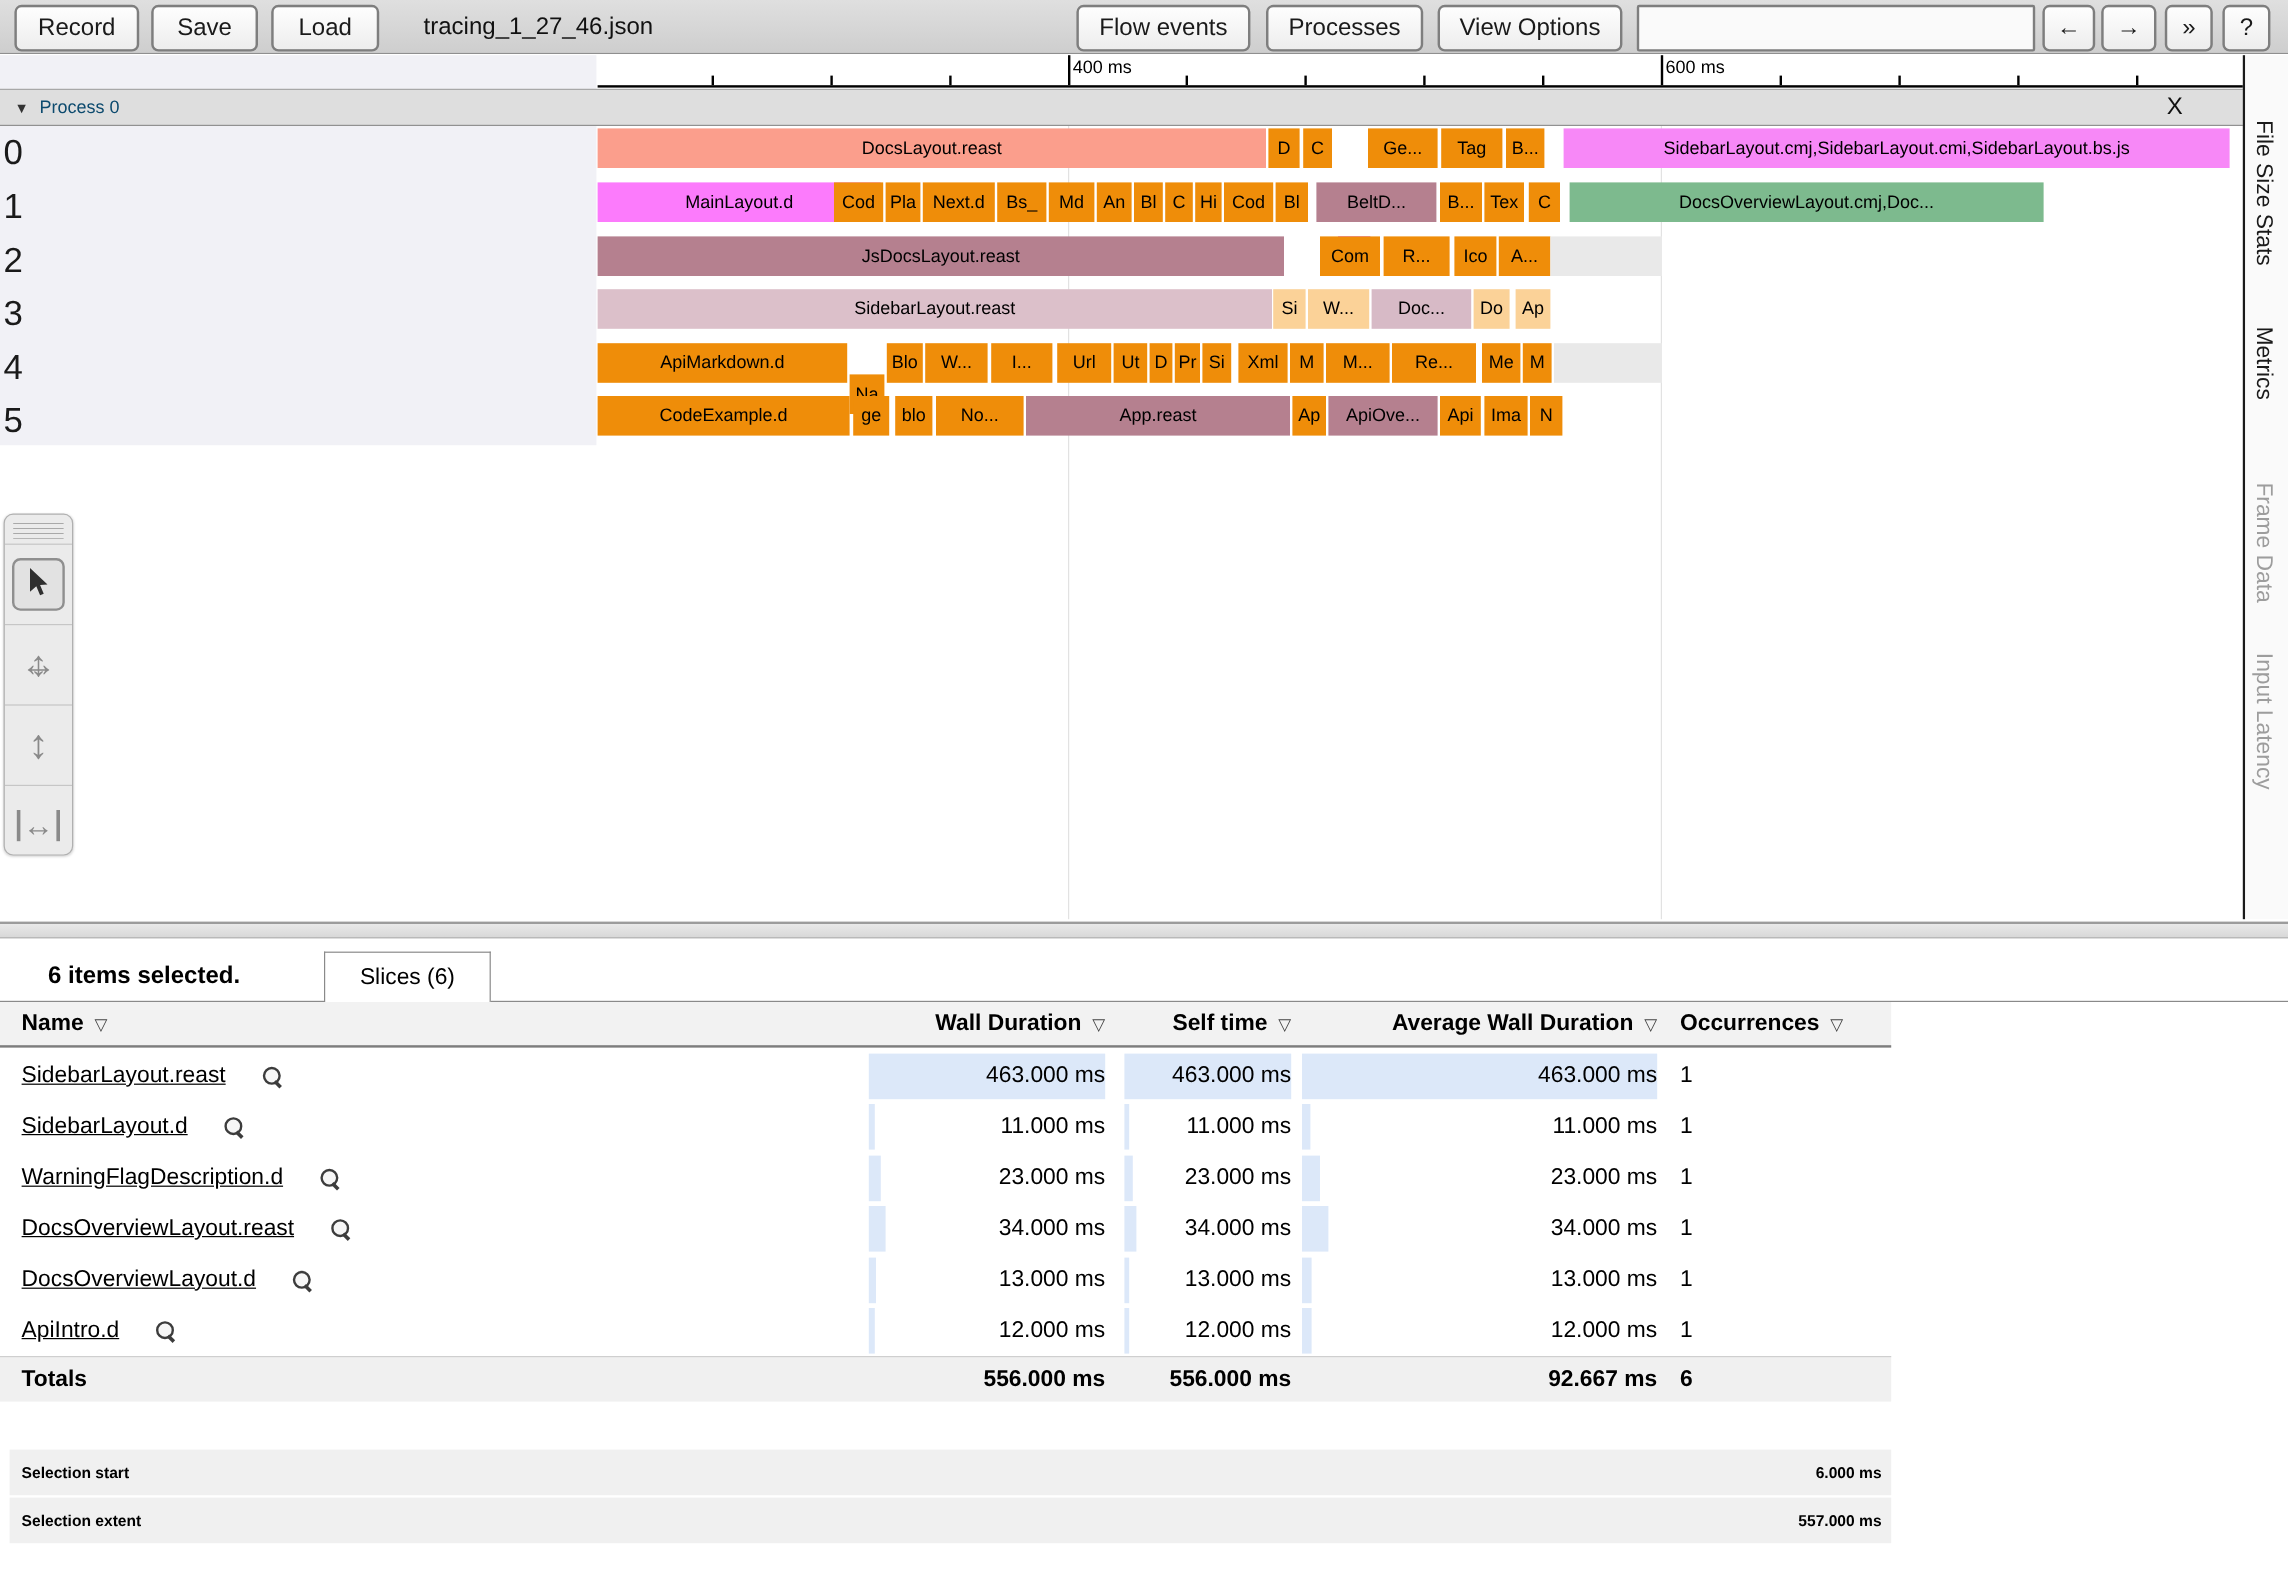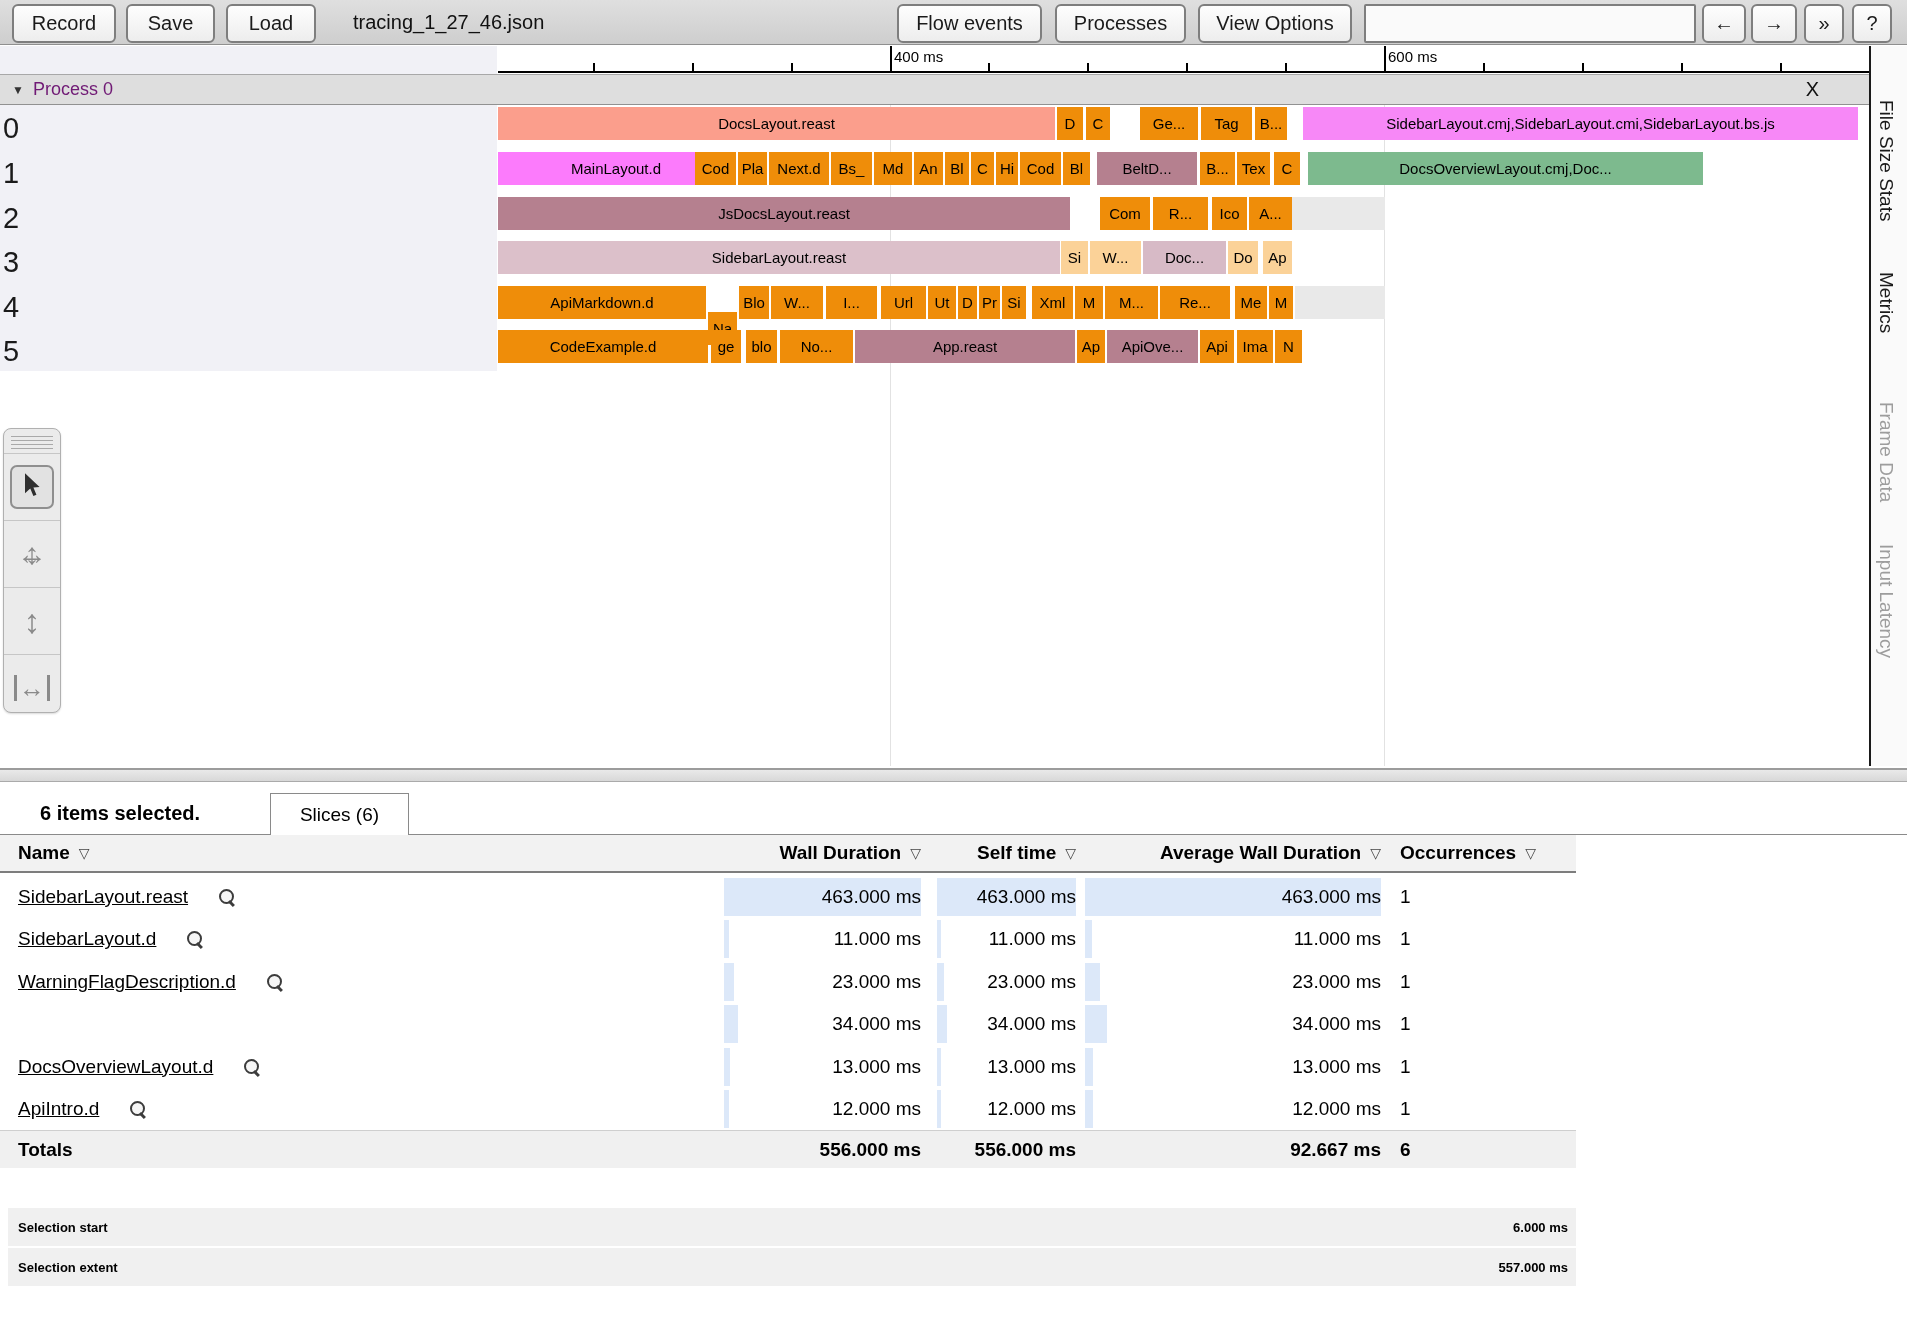--- a/index.html
+++ b/index.html
@@ -22,21 +22,21 @@
   .ruler { left:498px; top:46px; width:1371px; height:27px; background:#fff; border-bottom:2px solid #000; }
   .tick-minor { position:absolute; bottom:0; width:2px; height:8px; background:#000; }
   .tick-major { position:absolute; top:0; bottom:0; width:2px; background:#000; }
   .tick-label { position:absolute; top:2px; font-size:15px; color:#000; white-space:nowrap; }
 
   
   .prochdr { left:0; top:74px; width:1869px; height:31px; background:#dedede;
              border-top:1px solid #a8a8a8; border-bottom:1px solid #919191;
              display:flex; align-items:center; }
   .prochdr .tri { font-size:12px; color:#333; margin:0 9px 0 12px; }
-  .prochdr .pname { font-size:18px; color:#701a75; }
+  .prochdr .pname { font-size:15px; color:#0c4a6e; }
   .prochdr .closex { position:absolute; right:50px; font-size:20px; color:#111; }
 
   
   .gridline { position:absolute; top:74px; width:1px; height:692px; background:#e2e2e2; }
   .rownum { position:absolute; left:3px; font-size:29px; color:#1a1a1a; line-height:1; }
   .slice { position:absolute; height:33px; display:flex; align-items:center; justify-content:center;
            font-size:15px; color:#000; overflow:hidden; white-space:nowrap; padding:0 2px; }
 
   
   .toolbox { left:3px; top:428px; width:58px; height:285px; background:#ebebeb;
@@ -333,20 +333,24 @@
           <div class="durbar" style="left: 0px; width: 6.90497px;"></div>
           <span class="celltext">23.000 ms</span>
         </div>
         <div class="cell right" style="left: 1085px; width: 296px;">
           <div class="durbar" style="left: 0px; width: 14.7041px;"></div>
           <span class="celltext">23.000 ms</span>
         </div>
         <div class="cell" style="left: 1400px;">1</div>
       </div>
       <div class="abs trow" style="top: 1003.2px;">
+        <div class="cell" style="left: 18px;">
+          <span class="namelink">DocsOverviewLayout.reast</span>
+          <span class="mag"></span>
+        </div>
         <div class="cell right" style="left: 724px; width: 197px;">
           <div class="durbar" style="left: 0px; width: 14.4665px;"></div>
           <span class="celltext">34.000 ms</span>
         </div>
         <div class="cell right" style="left: 937px; width: 139px;">
           <div class="durbar" style="left: 0px; width: 10.2073px;"></div>
           <span class="celltext">34.000 ms</span>
         </div>
         <div class="cell right" style="left: 1085px; width: 296px;">
           <div class="durbar" style="left: 0px; width: 21.7365px;"></div>

